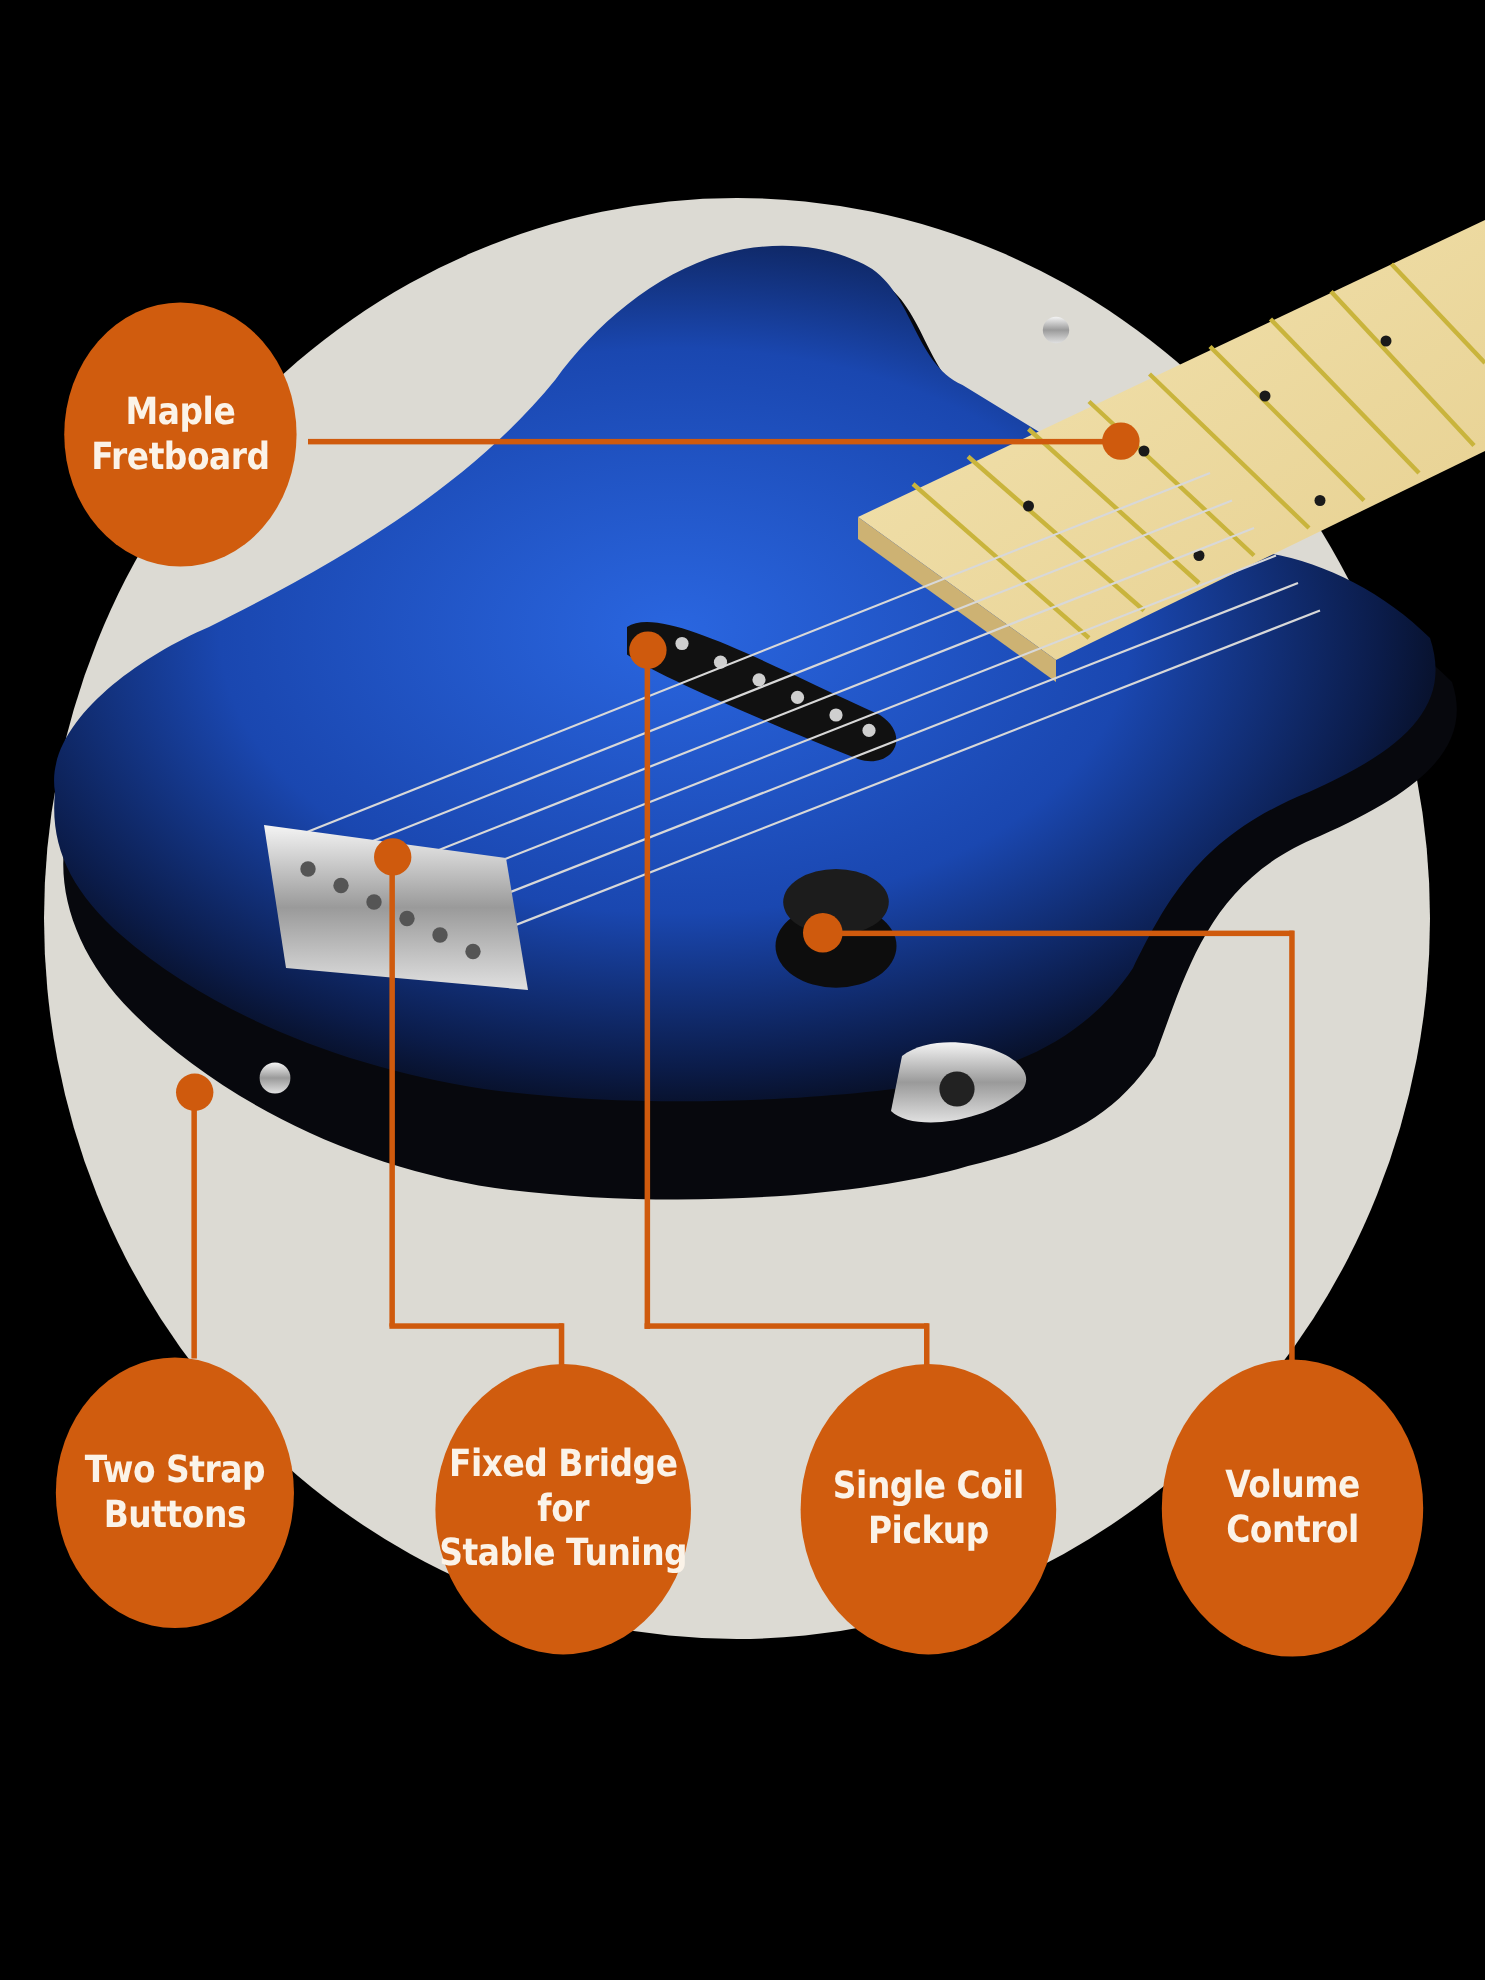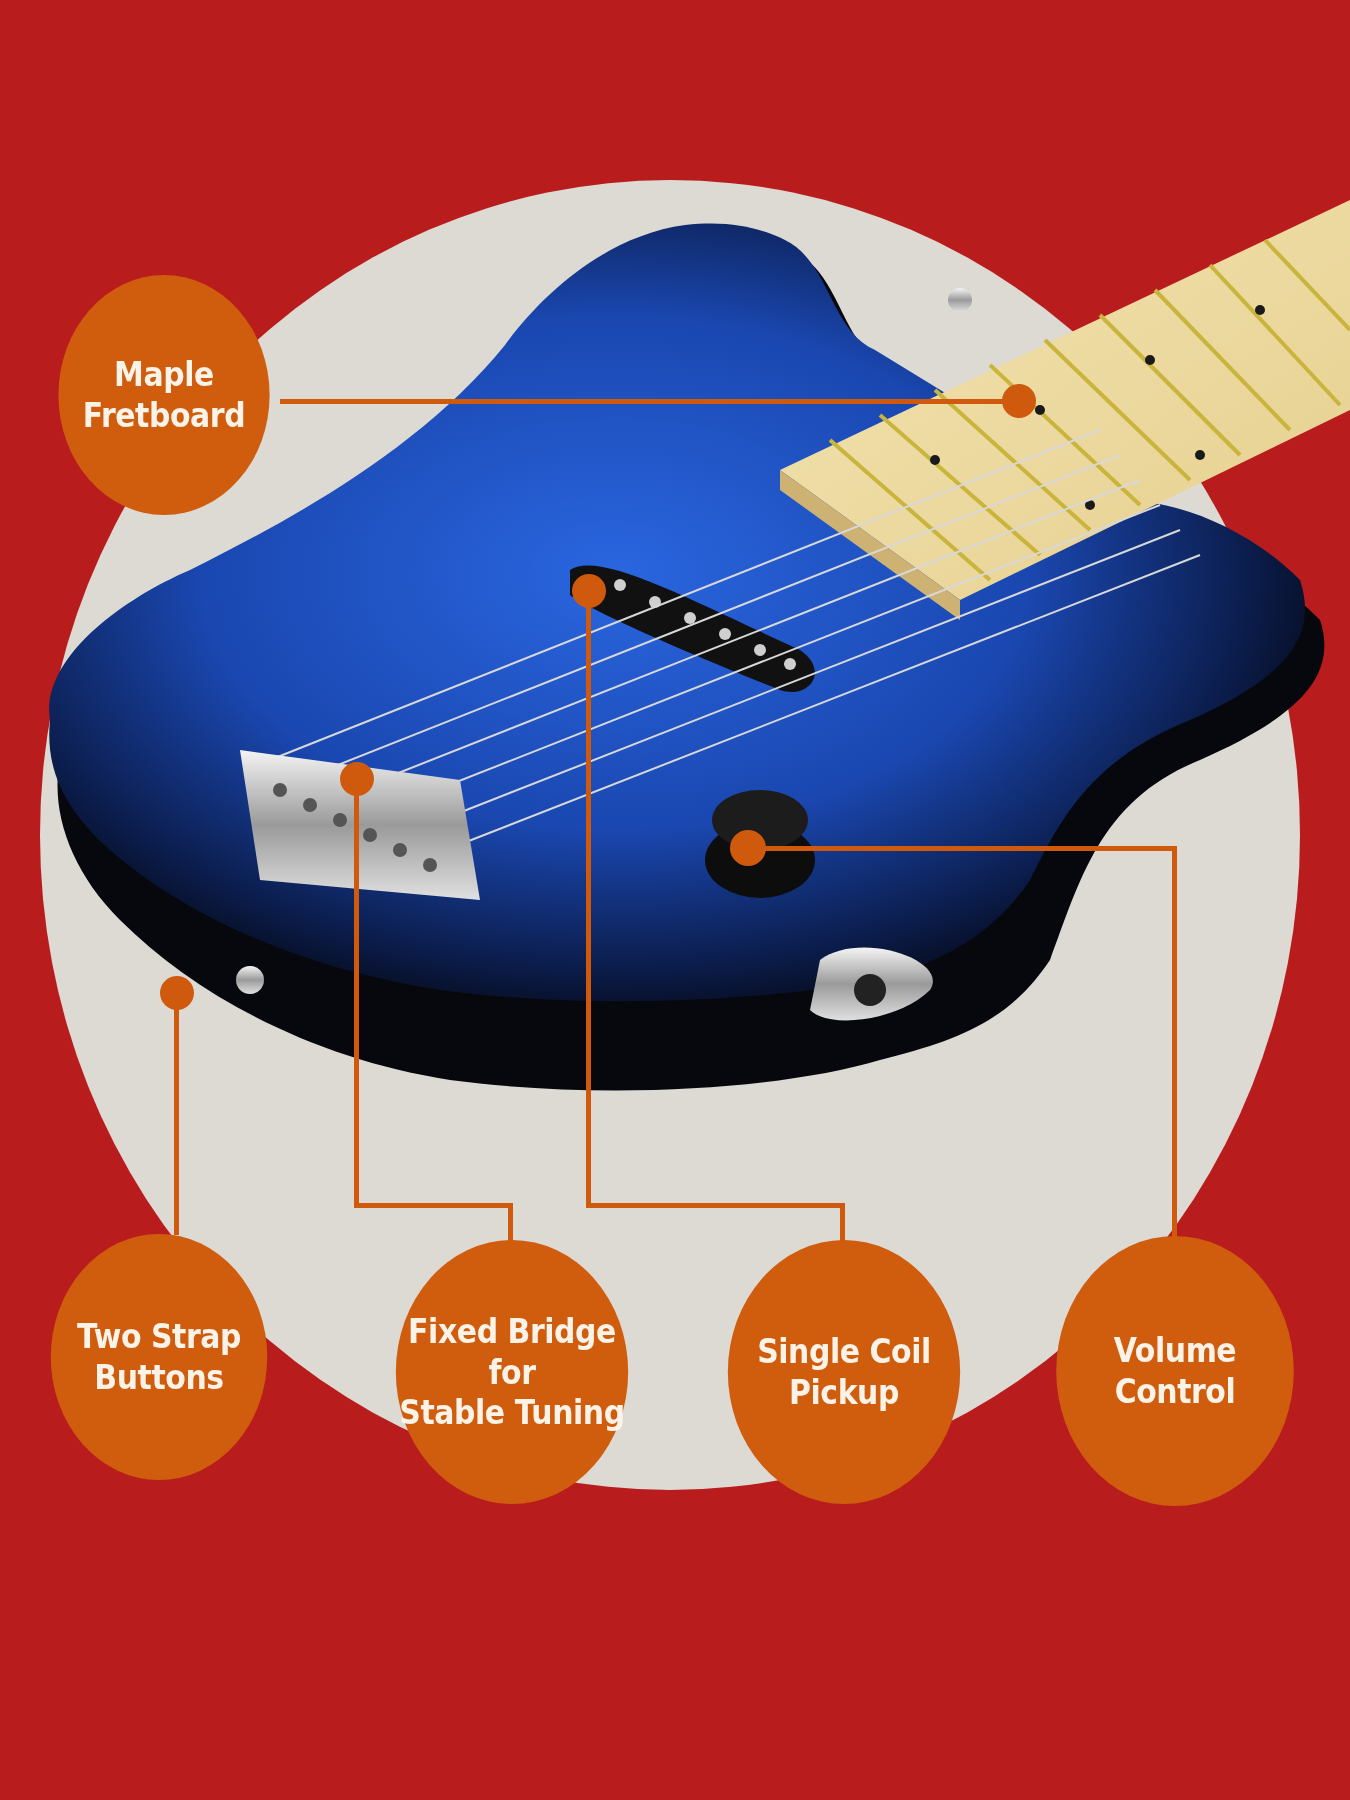--- a/index.html
+++ b/index.html
@@ -1,16 +1,16 @@
 <!DOCTYPE html>
 <html><head>
 <meta charset="utf-8">
 <style>
   html, body { margin: 0; padding: 0; background: #ffffff; }
-  #stage { position: relative; width: 1350px; height: 1800px; overflow: hidden; background: #b91c1c; font-family: "Liberation Sans", sans-serif; }
+  #stage { position: relative; width: 1350px; height: 1800px; overflow: hidden; background: #000000; font-family: "Liberation Sans", sans-serif; }
   .bg-disc { position: absolute; left: 40px; top: 180px; width: 1260px; height: 1310px; border-radius: 50%; background: #dcdad3; }
   .guitar { position: absolute; left: 0; top: 0; width: 1350px; height: 1800px; }
   .callout { position: absolute; border-radius: 50%; background: #d05c0e; display: flex; align-items: center; justify-content: center; text-align: center; color: #fbf3e8; font-family: "DejaVu Sans", sans-serif; font-weight: bold; font-size: 34px; line-height: 1.2; letter-spacing: -0.5px; transform: scaleX(0.88); }
   .callout span { display: block; white-space: pre-line; }
   .leader { position: absolute; background: #cf5a0d; }
   .dot { position: absolute; border-radius: 50%; background: #cf5a0d; }
 </style>
 </head>
 <body>
 

